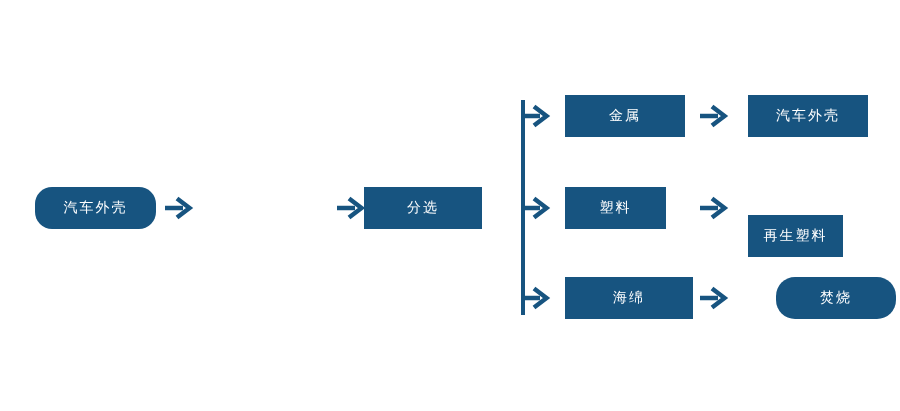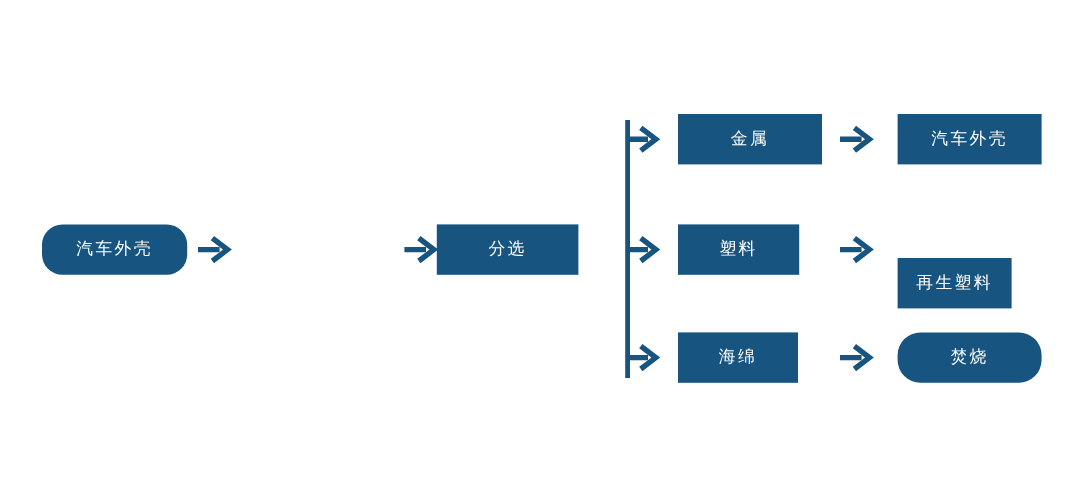--- a/index.html
+++ b/index.html
@@ -94,20 +94,20 @@
   <svg class="arrow" style="left:699px; top:196px;" viewBox="0 0 30 24">
     <line x1="1" y1="12" x2="19" y2="12"></line>
     <polyline points="13,2.5 25.5,12 13,21.5"></polyline>
   </svg>
   <div class="node blue" style="left:748px; top:187px; width:95px; height:42px;margin-top:28px;">再生塑料</div>
 
   <svg class="arrow" style="left:521px; top:286px;" viewBox="0 0 30 24">
     <line x1="1" y1="12" x2="19" y2="12"></line>
     <polyline points="13,2.5 25.5,12 13,21.5"></polyline>
   </svg>
-  <div class="node blue" style="left:565px; top:277px; width:100px; height:42px;text-align:center;">海绵</div>
+  <div class="node blue" style="left:565px; top:277px; width:128px; height:42px;text-align:center;">海绵</div>
   <svg class="arrow" style="left:699px; top:286px;" viewBox="0 0 30 24">
     <line x1="1" y1="12" x2="19" y2="12"></line>
     <polyline points="13,2.5 25.5,12 13,21.5"></polyline>
   </svg>
-  <div class="node blue" style="left:748px; top:277px; width:120px; height:42px;border-radius:19px;">焚烧</div>
+  <div class="node blue" style="left:776px; top:277px; width:120px; height:42px;border-radius:19px;">焚烧</div>
 
 </div>
 
 </body></html>

